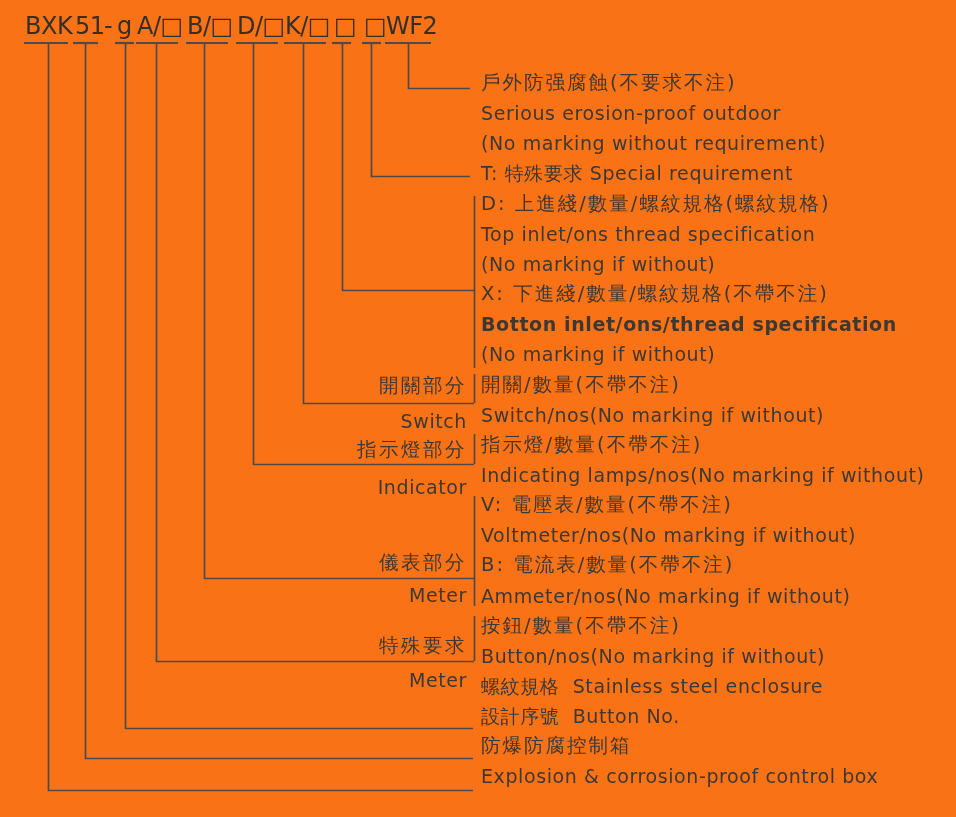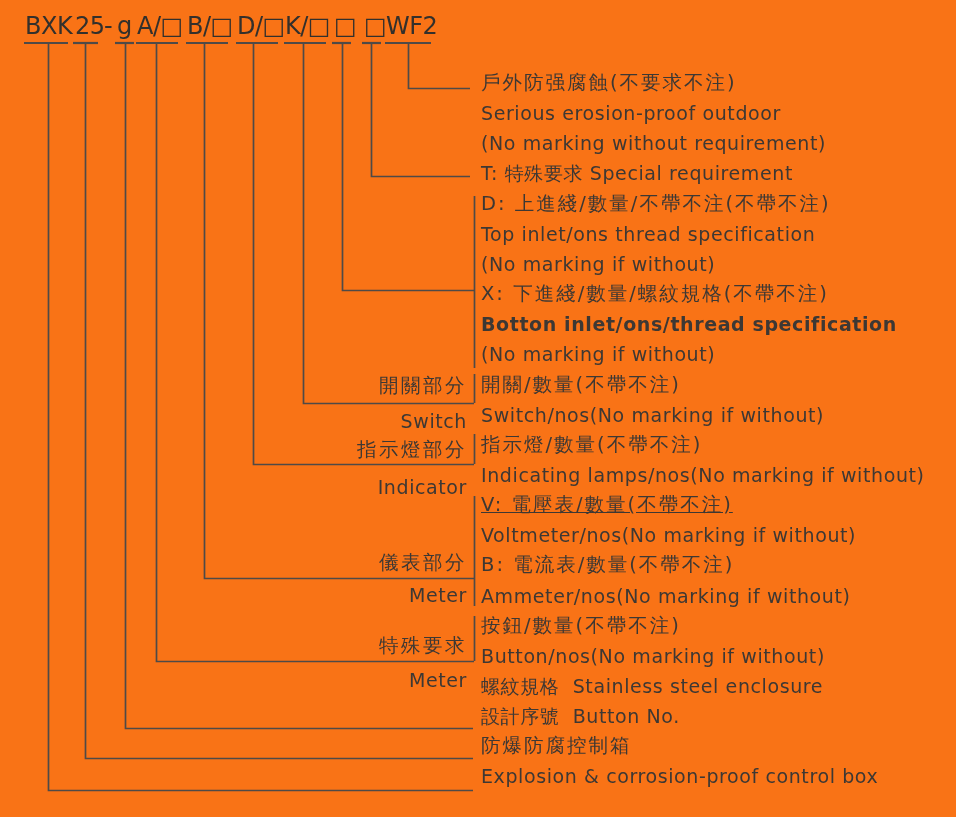--- a/index.html
+++ b/index.html
@@ -59,48 +59,48 @@
       <path d="M156.5,44V661.5H474" stroke="#4f4a47"></path>
       <path d="M474.5,616V661" stroke="#4f4a47"></path>
       <path d="M125.5,44V728.5H473" stroke="#4f4a47"></path>
       <path d="M85.5,44V758.5H473" stroke="#4f4a47"></path>
       <path d="M48.5,44V790.5H473" stroke="#4f4a47"></path>
     </g>
   </svg>
 
   <div>
       <span class="seg" style="left: 25px;">BXK</span>
-      <span class="seg" style="left: 75px;">25</span>
+      <span class="seg" style="left: 75px;">51</span>
       <span class="seg" style="left: 104px;">-</span>
       <span class="seg" style="left: 117px;">g</span>
       <span class="seg" style="left: 137px;">A/□</span>
       <span class="seg" style="left: 187px;">B/□</span>
       <span class="seg" style="left: 237px;">D/□</span>
       <span class="seg" style="left: 285px;">K/□</span>
       <span class="seg" style="left: 334px;">□</span>
       <span class="seg" style="left: 364px;">□</span>
       <span class="seg" style="left: 386px;">WF2</span>
     </div>
 
   <div>
       <div class="row cjk" style="top: 69px;">戶外防强腐蝕(不要求不注)</div>
       <div class="row" style="top: 99.15px;">Serious erosion-proof outdoor</div>
       <div class="row" style="top: 129.3px;">(No marking without requirement)</div>
       <div class="row" style="top: 159.45px;">T: 特殊要求 Special requirement</div>
-      <div class="row cjk" style="top: 189.6px;">D: 上進綫/數量/不帶不注(不帶不注)</div>
+      <div class="row cjk" style="top: 189.6px;">D: 上進綫/數量/螺紋規格(螺紋規格)</div>
       <div class="row" style="top: 219.75px;">Top inlet/ons thread specification</div>
       <div class="row" style="top: 249.9px;">(No marking if without)</div>
       <div class="row cjk" style="top: 280.05px;">X: 下進綫/數量/螺紋規格(不帶不注)</div>
       <div class="row" style="top: 310.2px; font-weight: bold;">Botton inlet/ons/thread specification</div>
       <div class="row" style="top: 340.35px;">(No marking if without)</div>
       <div class="row cjk" style="top: 370.5px;">開關/數量(不帶不注)</div>
       <div class="row" style="top: 400.65px;">Switch/nos(No marking if without)</div>
       <div class="row cjk" style="top: 430.8px;">指示燈/數量(不帶不注)</div>
       <div class="row" style="top: 460.95px;">Indicating lamps/nos(No marking if without)</div>
-      <div class="row cjk" style="top: 491.1px; text-decoration: underline;">V: 電壓表/數量(不帶不注)</div>
+      <div class="row cjk" style="top: 491.1px;">V: 電壓表/數量(不帶不注)</div>
       <div class="row" style="top: 521.25px;">Voltmeter/nos(No marking if without)</div>
       <div class="row cjk" style="top: 551.4px;">B: 電流表/數量(不帶不注)</div>
       <div class="row" style="top: 581.55px;">Ammeter/nos(No marking if without)</div>
       <div class="row cjk" style="top: 611.7px;">按鈕/數量(不帶不注)</div>
       <div class="row" style="top: 641.85px;">Button/nos(No marking if without)</div>
       <div class="row" style="top: 672px;">螺紋規格  Stainless steel enclosure</div>
       <div class="row" style="top: 702.15px;">設計序號  Button No.</div>
       <div class="row cjk" style="top: 732.3px;">防爆防腐控制箱</div>
       <div class="row" style="top: 762.45px;">Explosion &amp; corrosion-proof control box</div>
     </div>

